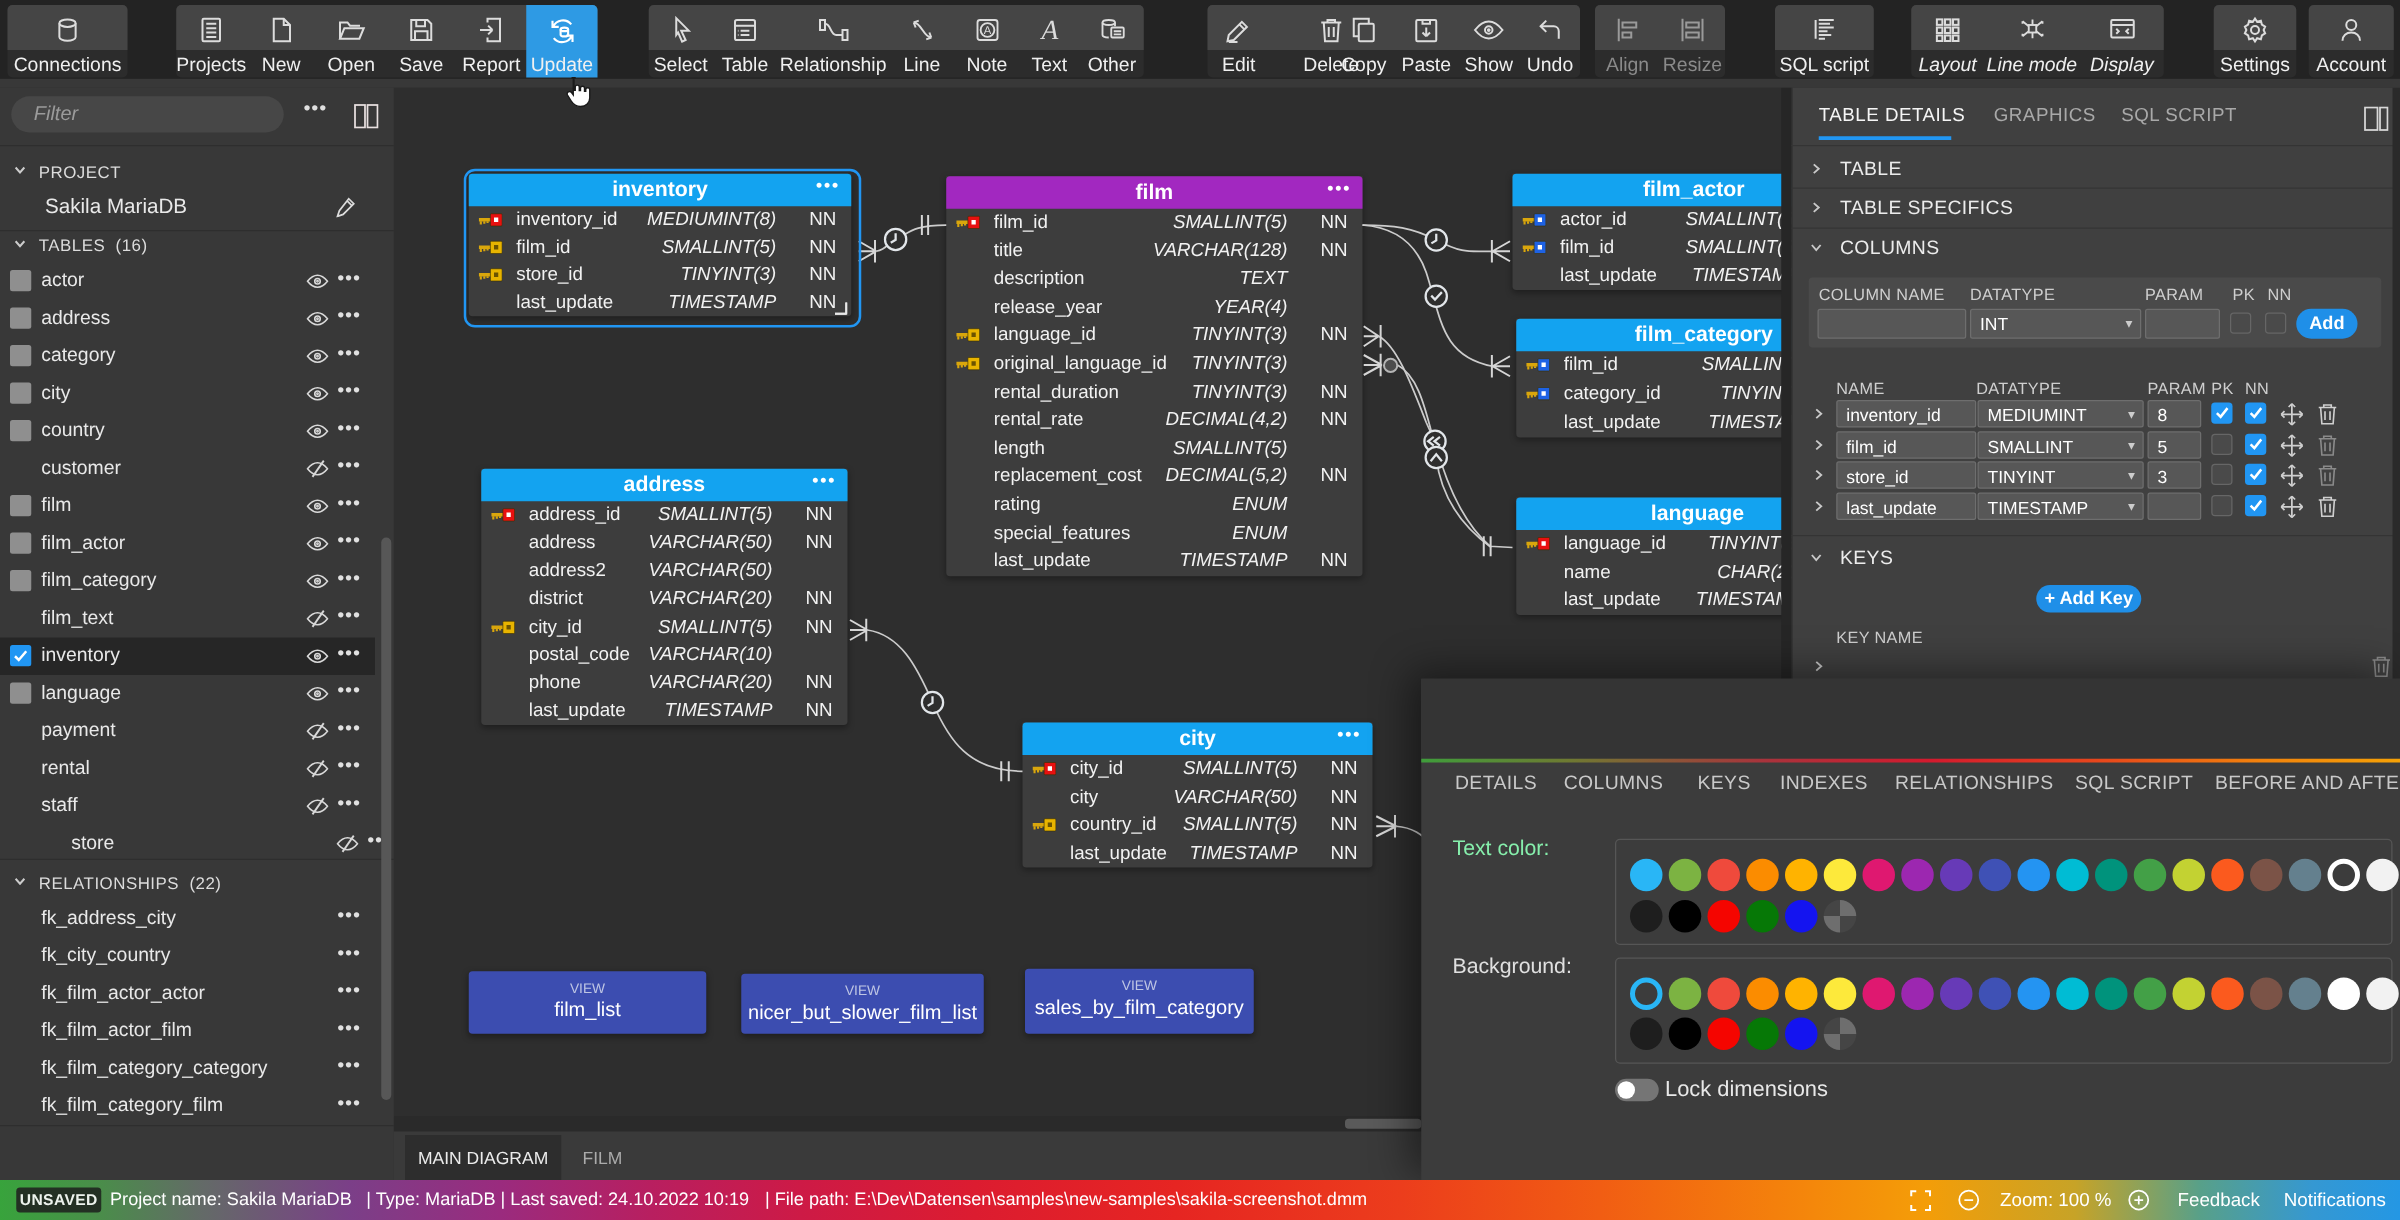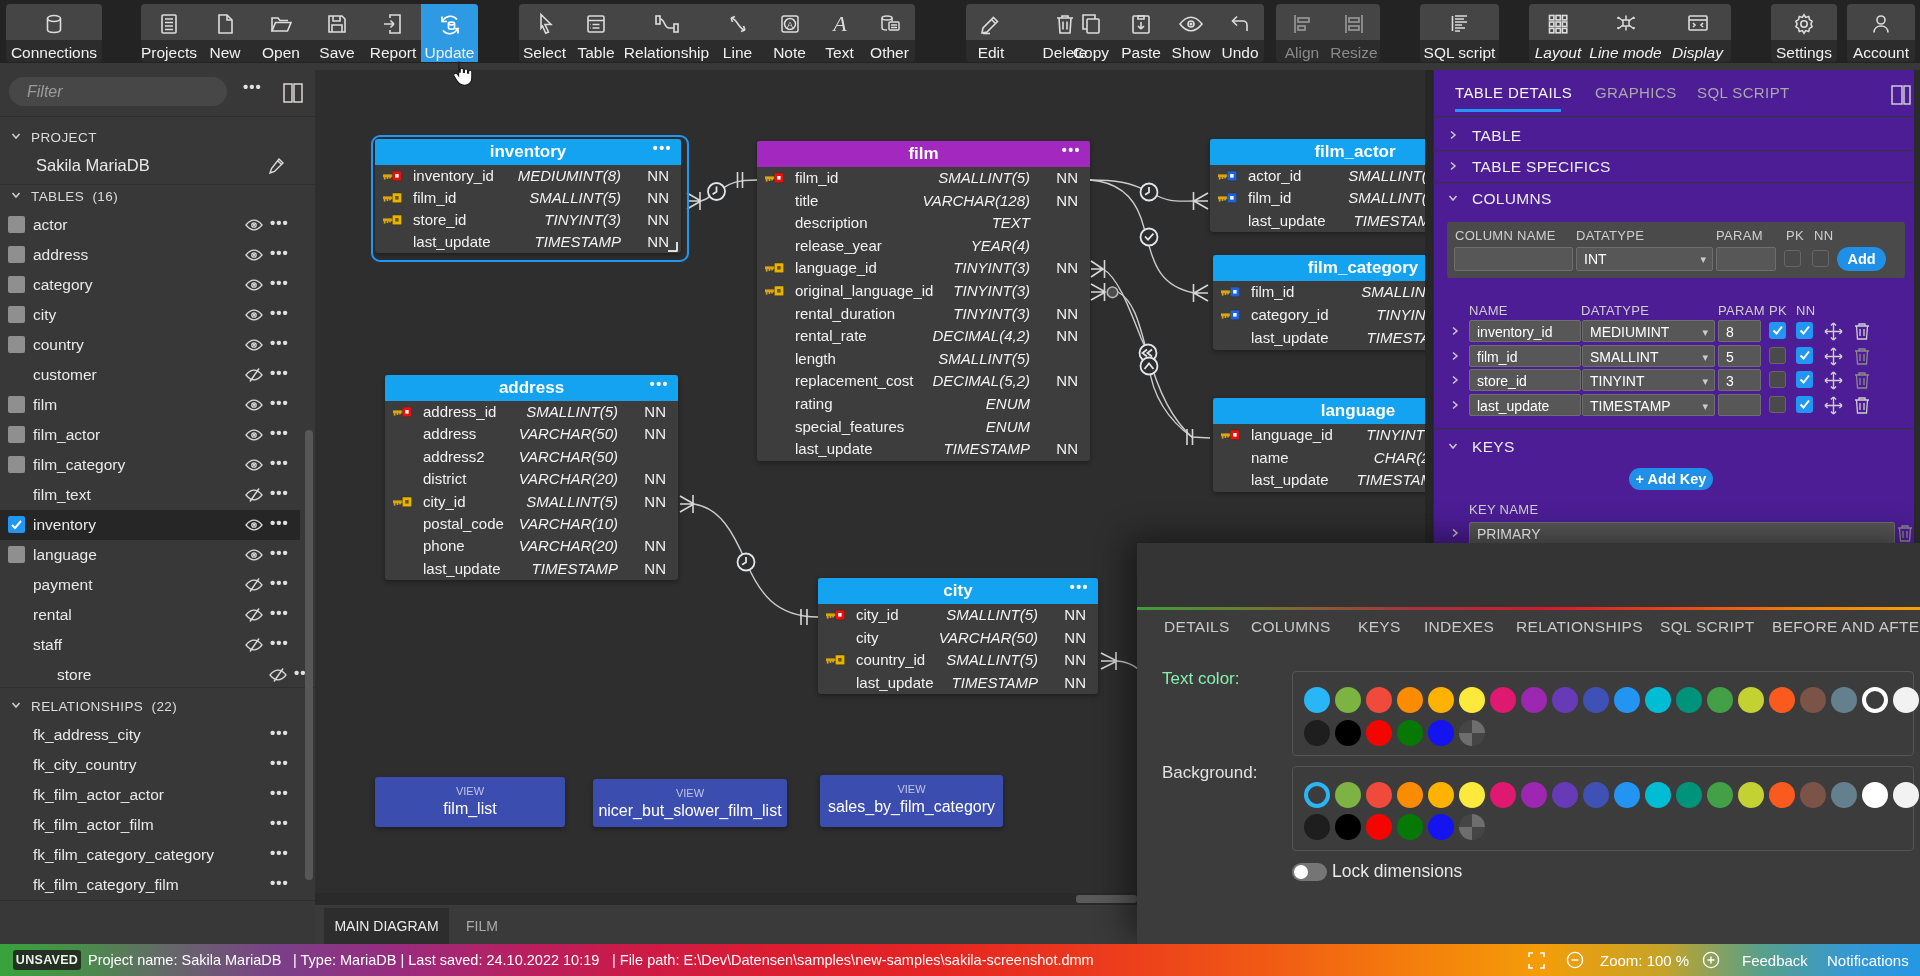--- a/index.html
+++ b/index.html
@@ -36,21 +36,21 @@
 .trow .nn { position:absolute; right:12px; top:2px; }
 .bluehd { background:#13a3f0; }
 .purplehd { background:#a228c0; }
 .view { position:absolute; background:#3c4db0; border-radius:3px; text-align:center; color:#fff; box-shadow:0 2px 5px rgba(0,0,0,0.35); }
 .view .vt { font-size:11px; color:#bfc6e4; margin-top:8px; }
 .view .vn { font-size:16px; margin-top:3px; }
 #tabbar { position:absolute; left:315px; top:905px; width:1118px; height:39px; background:#3a3a3a; z-index:6; }
 #statusbar { position:absolute; left:0; top:944px; width:1920px; height:32px; z-index:50;
   background:linear-gradient(90deg,#38a33c 0px,#4a8d4a 80px,#636b67 160px,#7b3f88 280px,#9a2b7e 400px,#b81f60 520px,#cd1a46 640px,#dc1c30 780px,#e62522 940px,#ec3d1c 1120px,#f15d13 1280px,#f4800c 1420px,#f49d08 1540px,#c7a327 1660px,#58a089 1760px,#3598d2 1850px,#2497e4 1920px);
   color:#fff; font-size:14.5px; }
-#rightpanel { position:absolute; left:1433px; top:70px; width:487px; height:874px; background:#4c1d95; z-index:20; }
+#rightpanel { position:absolute; left:1433px; top:70px; width:487px; height:874px; background:#404040; z-index:20; }
 .rphead { color:#ececec; font-size:15.5px; letter-spacing:0.3px; }
 #modal { position:absolute; left:1137px; top:543px; width:783px; height:401px; background:#3c3c3c; z-index:40;
   box-shadow:-10px -6px 30px rgba(0,0,0,0.45); }
 .circ { position:absolute; width:26px; height:26px; border-radius:50%; }
 
 .rlbl { position:absolute; color:#cfcfcf; font-size:13px; letter-spacing:0.3px; }
 .rinput { position:absolute; background:#575757; border:1px solid #6e6e6e; border-radius:2px; color:#fff; font-size:14px; line-height:22px; padding-left:7px; white-space:nowrap; overflow:hidden; }
 .rsel { position:absolute; background:#575757; border:1px solid #6e6e6e; border-radius:2px; color:#fff; font-size:14px; line-height:22px; padding-left:7px; }
 .rsel:after { content:"▾"; position:absolute; right:6px; top:0; color:#ccc; font-size:11px; }
 .cb { position:absolute; width:17px; height:17px; border-radius:3px; background:#4a4a4a; border:1px solid #666; }
@@ -1055,21 +1055,20 @@
       </svg>
     </div>
     <div class="rphead" style="position:absolute;left:39px;top:368px;">KEYS</div>
     <div class="pbtn" style="left:196px;top:398px;width:84px;height:22px;border-radius:11px;font-size:14.5px;line-height:22px;font-weight:bold;">+ Add Key</div>
     <div class="rlbl" style="left:36px;top:432px;">KEY NAME</div>
     <div style="position:absolute;left:17px;top:458px;">
       <svg class="rchev" viewBox="0 0 10 10" fill="none" stroke="#c9c9c9" stroke-width="1.5">
         <path d="M3 1.5l4 3.5-4 3.5"></path>
       </svg>
     </div>
-    <div class="rinput" style="left:36px;top:452px;width:426px;height:22px;">PRIMARY</div>
     <div style="position:absolute;left:464px;top:454px;"><svg width="16" height="18" viewBox="0 0 16 18" fill="none" stroke="#8a8a8a" stroke-width="1.3">
         <path d="M1 4h14M5 4V2h6v2M2.5 4l1 13h9l1-13"></path>
         <path d="M6 7v7M10 7v7"></path>
       </svg></div>
     <div style="position:absolute;left:481px;top:0;width:6px;height:874px;background:#2a2a2a;"></div>
   </div>
 <div id="modal">
     <div style="position:absolute;left:0;top:0;width:783px;height:64px;background:#343434;"></div>
     <div style="position:absolute;left:0;top:64px;width:783px;height:3px;background:linear-gradient(90deg,#3f9d3b 0%,#6e7a32 15%,#a8333c 35%,#d31a2e 52%,#e8491b 70%,#f2830c 86%,#f5a106 100%);"></div>
     <div style="position:absolute;left:27px;top:75px;color:#c9c9c9;font-size:15.5px;letter-spacing:0.3px;white-space:nowrap;">DETAILS</div>

